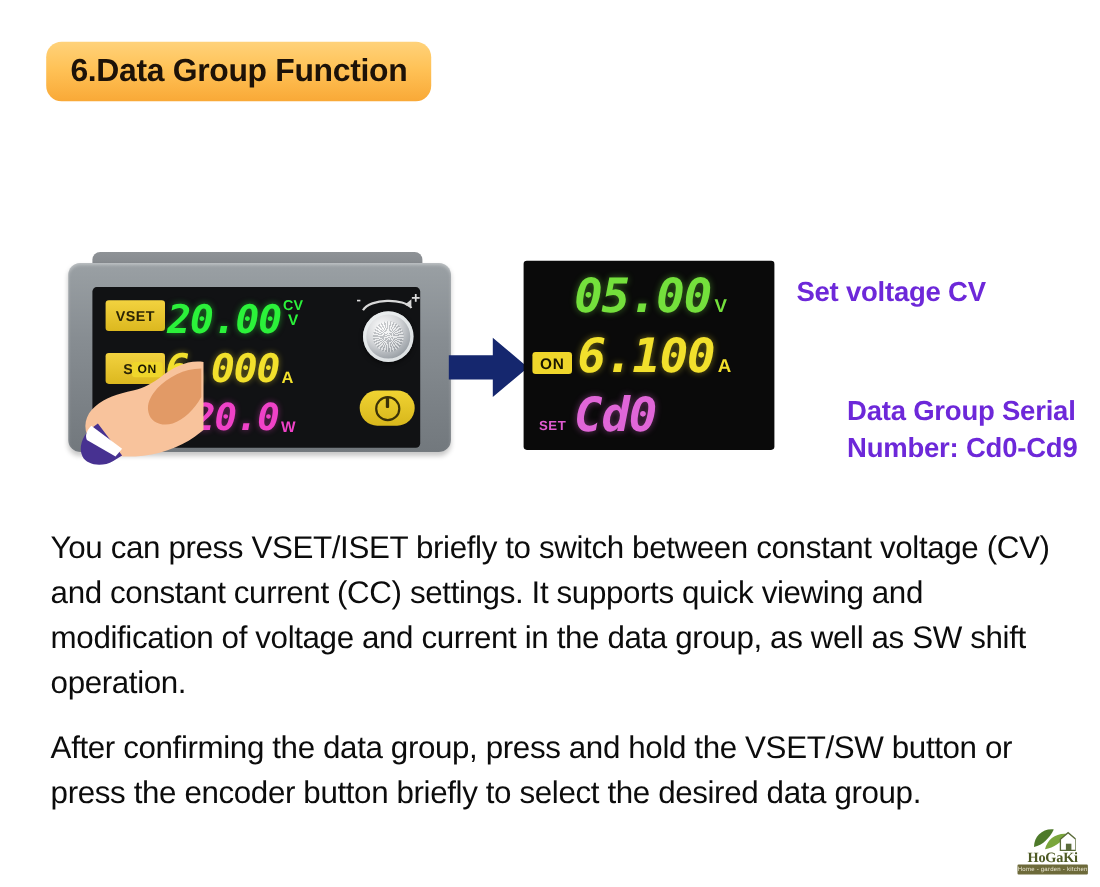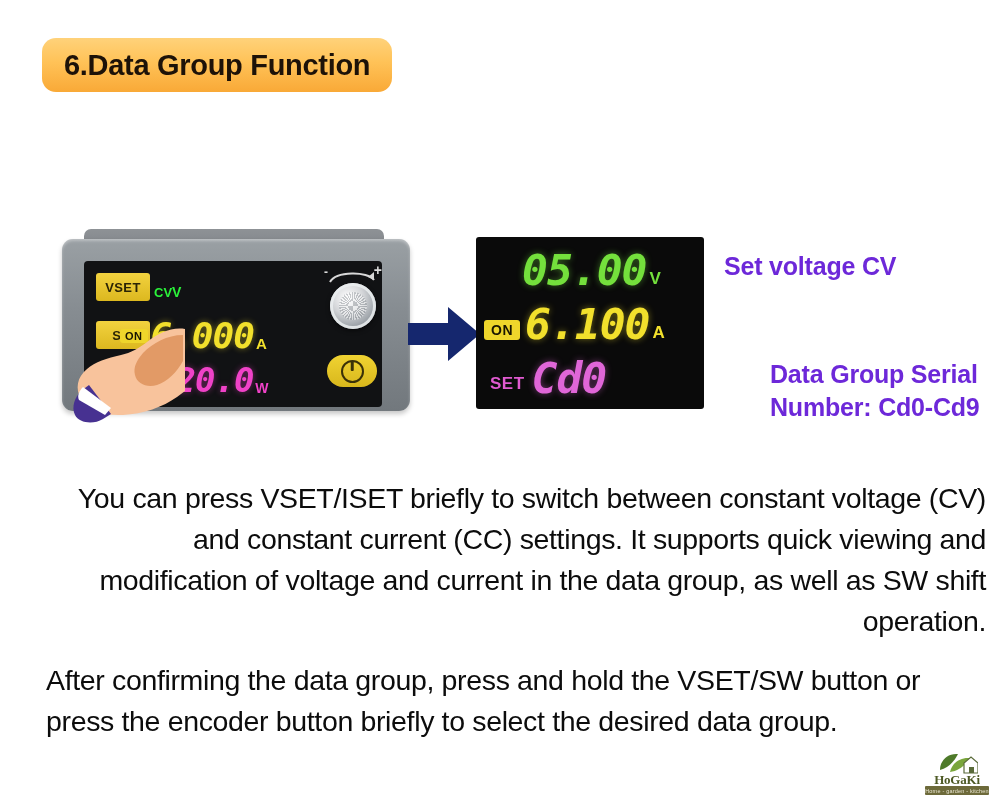--- a/index.html
+++ b/index.html
@@ -26,21 +26,21 @@
   }
 
   
   .para{
     position:absolute;left:46px;
     width:940px;
     font-size:28.5px;line-height:41px;
     color:#0c0c0c;letter-spacing:-0.35px;
   }
   #para-intro{top:120px;}
-  #para-mid{top:478px;text-align:right;}
+  #para-mid{top:478px;}
   #para-end{top:660px;}
 
   
   .device-scene{position:absolute;left:0px;top:215px;width:1000px;height:225px;}
 
   .device{
     position:absolute;left:62px;top:14px;width:348px;height:188px;
   }
   .dev-back{
     position:absolute;left:22px;top:0px;width:300px;height:24px;
@@ -73,21 +73,21 @@
 
   
   .lcd{position:absolute;left:66px;top:4px;width:160px;height:140px;}
   .seg{
     font-family:"DejaVu Sans Mono", monospace;
     font-weight:700;font-style:italic;
     letter-spacing:-1px;
   }
   .row-v{position:absolute;left:2px;top:6px;display:flex;align-items:flex-start;}
   .row-v .val{font-size:36px;color:#2bf23a;text-shadow:0 0 6px rgba(43,242,58,.5);}
-  .unit-stack{display:flex;flex-direction:row;align-items:flex-end;margin-left:2px;margin-top:15px;}
+  .unit-stack{display:flex;flex-direction:column;align-items:center;margin-left:2px;margin-top:1px;}
   .cv-tag{font-size:13px;font-weight:700;color:#2bf23a;line-height:12px;}
   .u-v{font-size:14px;font-weight:700;color:#2bf23a;line-height:13px;}
 
   .row-a{position:absolute;left:-30px;top:50px;display:flex;align-items:center;}
   .on-tag{
     background:#efd62b;color:#1a1600;font-size:11px;font-weight:700;
     border-radius:3px;padding:1px 5px;margin-right:3px;letter-spacing:.5px;
     font-family:"Liberation Sans",sans-serif;font-style:normal;
   }
   .row-a .val{font-size:36px;color:#f2e02c;text-shadow:0 0 6px rgba(242,224,44,.45);}
@@ -146,21 +146,21 @@
     background:#efd62b;color:#1a1600;font-size:14px;font-weight:700;
     border-radius:3px;padding:2px 7px;margin-right:5px;margin-bottom:9px;letter-spacing:.5px;
     font-family:"Liberation Sans",sans-serif;font-style:normal;
   }
   .p2-row-a .val{font-size:43px;color:#f2e02c;text-shadow:0 0 7px rgba(242,224,44,.45);}
   .p2-u-a{font-size:17px;font-weight:700;color:#f2e02c;margin-left:3px;margin-bottom:6px;}
 
   .p2-row-s{position:absolute;left:14px;top:116px;display:flex;align-items:flex-end;}
   .p2-set{
     font-family:"Liberation Sans",sans-serif;font-style:normal;
-    color:#e05ad0;font-size:17px;font-weight:700;margin-right:7px;margin-bottom:9px;letter-spacing:.5px;
+    color:#e05ad0;font-size:12px;font-weight:700;margin-right:7px;margin-bottom:9px;letter-spacing:.5px;
   }
   .p2-row-s .val{font-size:43px;color:#e066d8;text-shadow:0 0 7px rgba(224,102,216,.45);}
 
   
   .annot{
     position:absolute;left:724px;
     color:#6d28d9;font-size:25px;font-weight:600;line-height:33px;
     letter-spacing:-0.2px;
   }
   #annot-0{top:250px;}
@@ -200,20 +200,21 @@
         <div class="dev-face">
 
           <div class="sidebtns">
             <div class="sbtn" id="btn-vset">VSET</div>
             <div class="sbtn" id="btn-sw">SW</div>
             <div class="sbtn" id="btn-iset">I SET</div>
           </div>
 
           <div class="lcd">
             <div class="row-v">
+              <span class="seg val">20.00</span>
               <span class="unit-stack">
                 <span class="cv-tag">CV</span>
                 <span class="u-v">V</span>
               </span>
             </div>
             <div class="row-a">
               <span class="on-tag">ON</span>
               <span class="seg val">6.000</span>
               <span class="u-a">A</span>
             </div>

